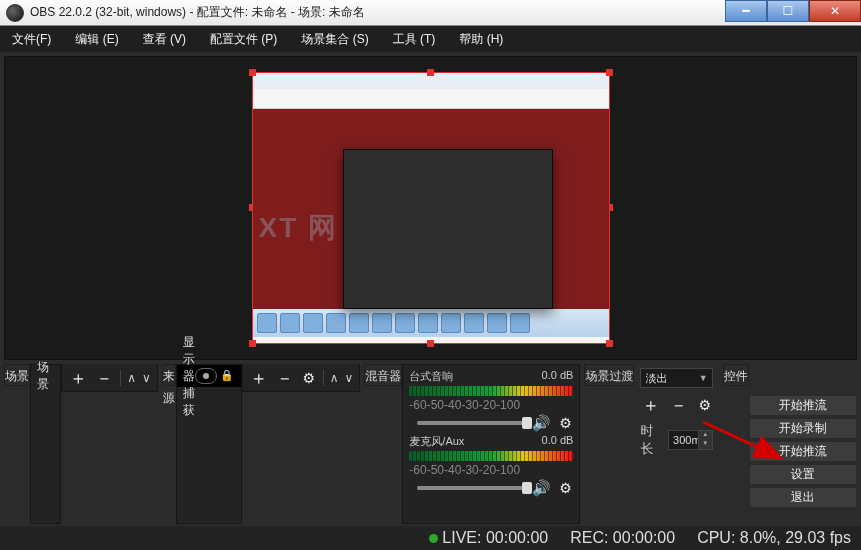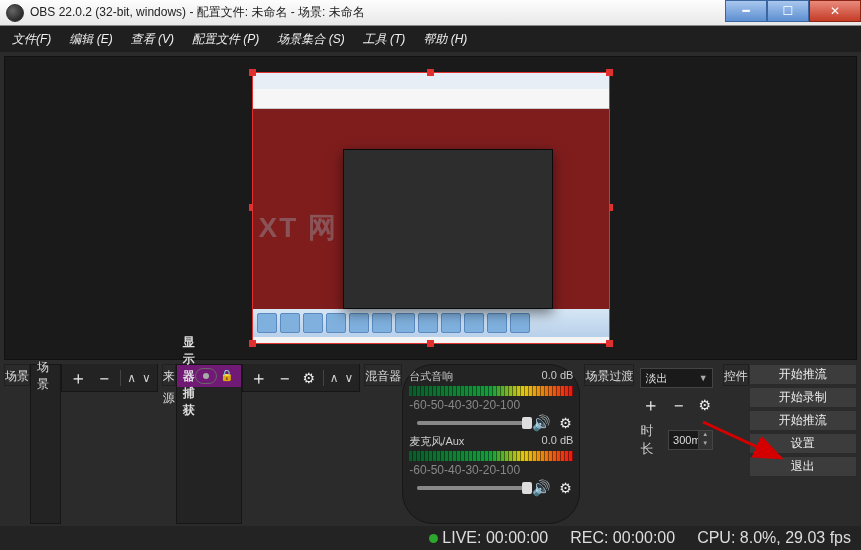--- a/index.html
+++ b/index.html
@@ -10,21 +10,21 @@
 .titlebar .appicon { width:18px; height:18px; margin:0 6px; border-radius:50%; background: radial-gradient(circle at 35% 35%, #666,#111); border:1px solid #333; }
 .titlebar .title { font-size:12px; color:#222; flex:0 0 auto; }
 .titlebar .spacer { flex:1; }
 .win-btns { display:flex; height:100%; }
 .win-btn { width:42px; height:22px; margin-top:0; display:flex; align-items:center; justify-content:center; font-size:12px; color:#fff; }
 .win-min { background:linear-gradient(#a9c7ef,#5d8fd1); border:1px solid #3a66a0; }
 .win-max { background:linear-gradient(#a9c7ef,#5d8fd1); border:1px solid #3a66a0; }
 .win-close { background:linear-gradient(#e98a7c,#c43b26); border:1px solid #8a2413; width:52px; }
 
 
-.menubar { height:26px; background:#1f1f1f; display:flex; align-items:center; padding:0 4px; gap:2px;font-style:italic; }
+.menubar { height:26px; background:#1f1f1f; display:flex; align-items:center; padding:0 4px; gap:8px; }
 .menubar .item { color:#f0f0f0; font-size:12px; padding:3px 8px; }
 
 
 .preview-area { height:304px; background:#1a1a1a; margin:4px; position:relative; display:flex; align-items:center; justify-content:center; border:1px solid #111; }
 .capture-box { width:358px; height:272px; background:#f4f4f4; border:1px solid #e03030; position:relative; }
 .handle { position:absolute; width:7px; height:7px; background:#e03030; }
 .h-tl{top:-4px;left:-4px}.h-tr{top:-4px;right:-4px}.h-bl{bottom:-4px;left:-4px}.h-br{bottom:-4px;right:-4px}
 .h-tc{top:-4px;left:50%;margin-left:-4px}.h-bc{bottom:-4px;left:50%;margin-left:-4px}
 .h-lc{top:50%;left:-4px;margin-top:-4px}.h-rc{top:50%;right:-4px;margin-top:-4px}
 .cap-browser{height:36px;background:#fff;border-bottom:1px solid #ccc; display:flex; flex-direction:column;}
@@ -43,21 +43,21 @@
 .panel-body { flex:1; background:#232323; border:1px solid #161616; position:relative; }
 .panel-footer { height:28px; background:#232323; border:1px solid #161616; border-top:none; display:flex; align-items:center; gap:6px; padding:0 6px; }
 
 .scenes { width:158px; }
 .sources { width:202px; }
 .mixer { width:222px; }
 .transitions{ width:138px; }
 .controls { width:138px; }
 
 .list-row { height:22px; color:#ddd; font-size:12px; display:flex; align-items:center; padding:0 6px; }
-.list-row.sel { background:#701a75;font-weight:bold; }
+.list-row.sel { background:#000000; }
 .src-row { justify-content:space-between; }
 .eye { width:22px; height:16px; border:1px solid #666; border-radius:8px; display:flex;align-items:center;justify-content:center;}
 .eye::after{content:""; width:6px;height:6px;border-radius:50%;background:#aaa;}
 .lock{width:14px;height:14px;color:#aaa;font-size:11px;}
 
 .small-btn { color:#eee; font-size:18px; width:20px; text-align:center; line-height:18px; cursor:default;}
 .sep { width:1px; height:16px; background:#444; }
 .gear { width:16px;height:16px;color:#eee;font-size:14px;line-height:16px;text-align:center;}
 .chev { color:#ccc; font-size:12px; }
 
@@ -77,21 +77,21 @@
 
 .trans-row { display:flex; align-items:center; gap:4px; padding:4px 6px; font-size:12px; color:#ccc;}
 .dd { flex:1; height:20px; background:#1a1a1a; border:1px solid #444; color:#ddd; font-size:11px; display:flex;align-items:center;justify-content:space-between;padding:0 4px;}
 .dd .arr{color:#aaa;font-size:9px;}
 .td-label{font-size:13px;color:#ccc;}
 .spin { width:48px; height:20px; background:#1a1a1a; border:1px solid #444; color:#ddd; font-size:11px; display:flex;align-items:center;padding:0 4px;position:relative;}
 .spin .sp-btns{position:absolute;right:0;top:0;bottom:0;width:14px;display:flex;flex-direction:column;}
 .spin .sp-btns div{flex:1;background:#333;border-left:1px solid #444;font-size:6px;color:#aaa;text-align:center;}
 
 
-.controls .panel-body{background:transparent;border:none;}
+.controls .panel-body{background:transparent;border:none;margin-top:31px;}
 .ctrl-btn { height:21px; background:#3c3c3c; border:1px solid #2a2a2a; color:#eee; font-size:12px; text-align:center; line-height:19px; margin-bottom:2px;}
 
 
 .arrow{position:absolute; pointer-events:none;}
 
 
 .status{position:absolute;left:0;right:0;bottom:0;height:24px;background:#232323;display:flex;align-items:center;justify-content:flex-end;gap:22px;padding:0 10px;font-size:16px;color:#ddd;}
 .status .dot{width:9px;height:9px;border-radius:50%;background:#2da82d;display:inline-block;margin-right:4px;vertical-align:middle;}
 </style>
 </head>
@@ -185,21 +185,21 @@
       <span class="small-btn">－</span>
       <span class="gear">⚙</span>
       <span class="sep"></span>
       <span class="chev">∧</span>
       <span class="chev">∨</span>
     </div>
   </div>
 
   <div class="panel mixer">
     <div class="panel-header">混音器</div>
-    <div class="panel-body" style="padding-top:2px;border-radius:31px;">
+    <div class="panel-body" style="padding-top:2px;">
       <div class="mixer-item">
         <div class="mixer-top">
           <span>台式音响</span>
           <span>0.0 dB</span>
         </div>
         <div class="meter">
             <div class="grad"></div>
             <div class="ticks"></div>
           </div>
         <div class="meter-scale">

